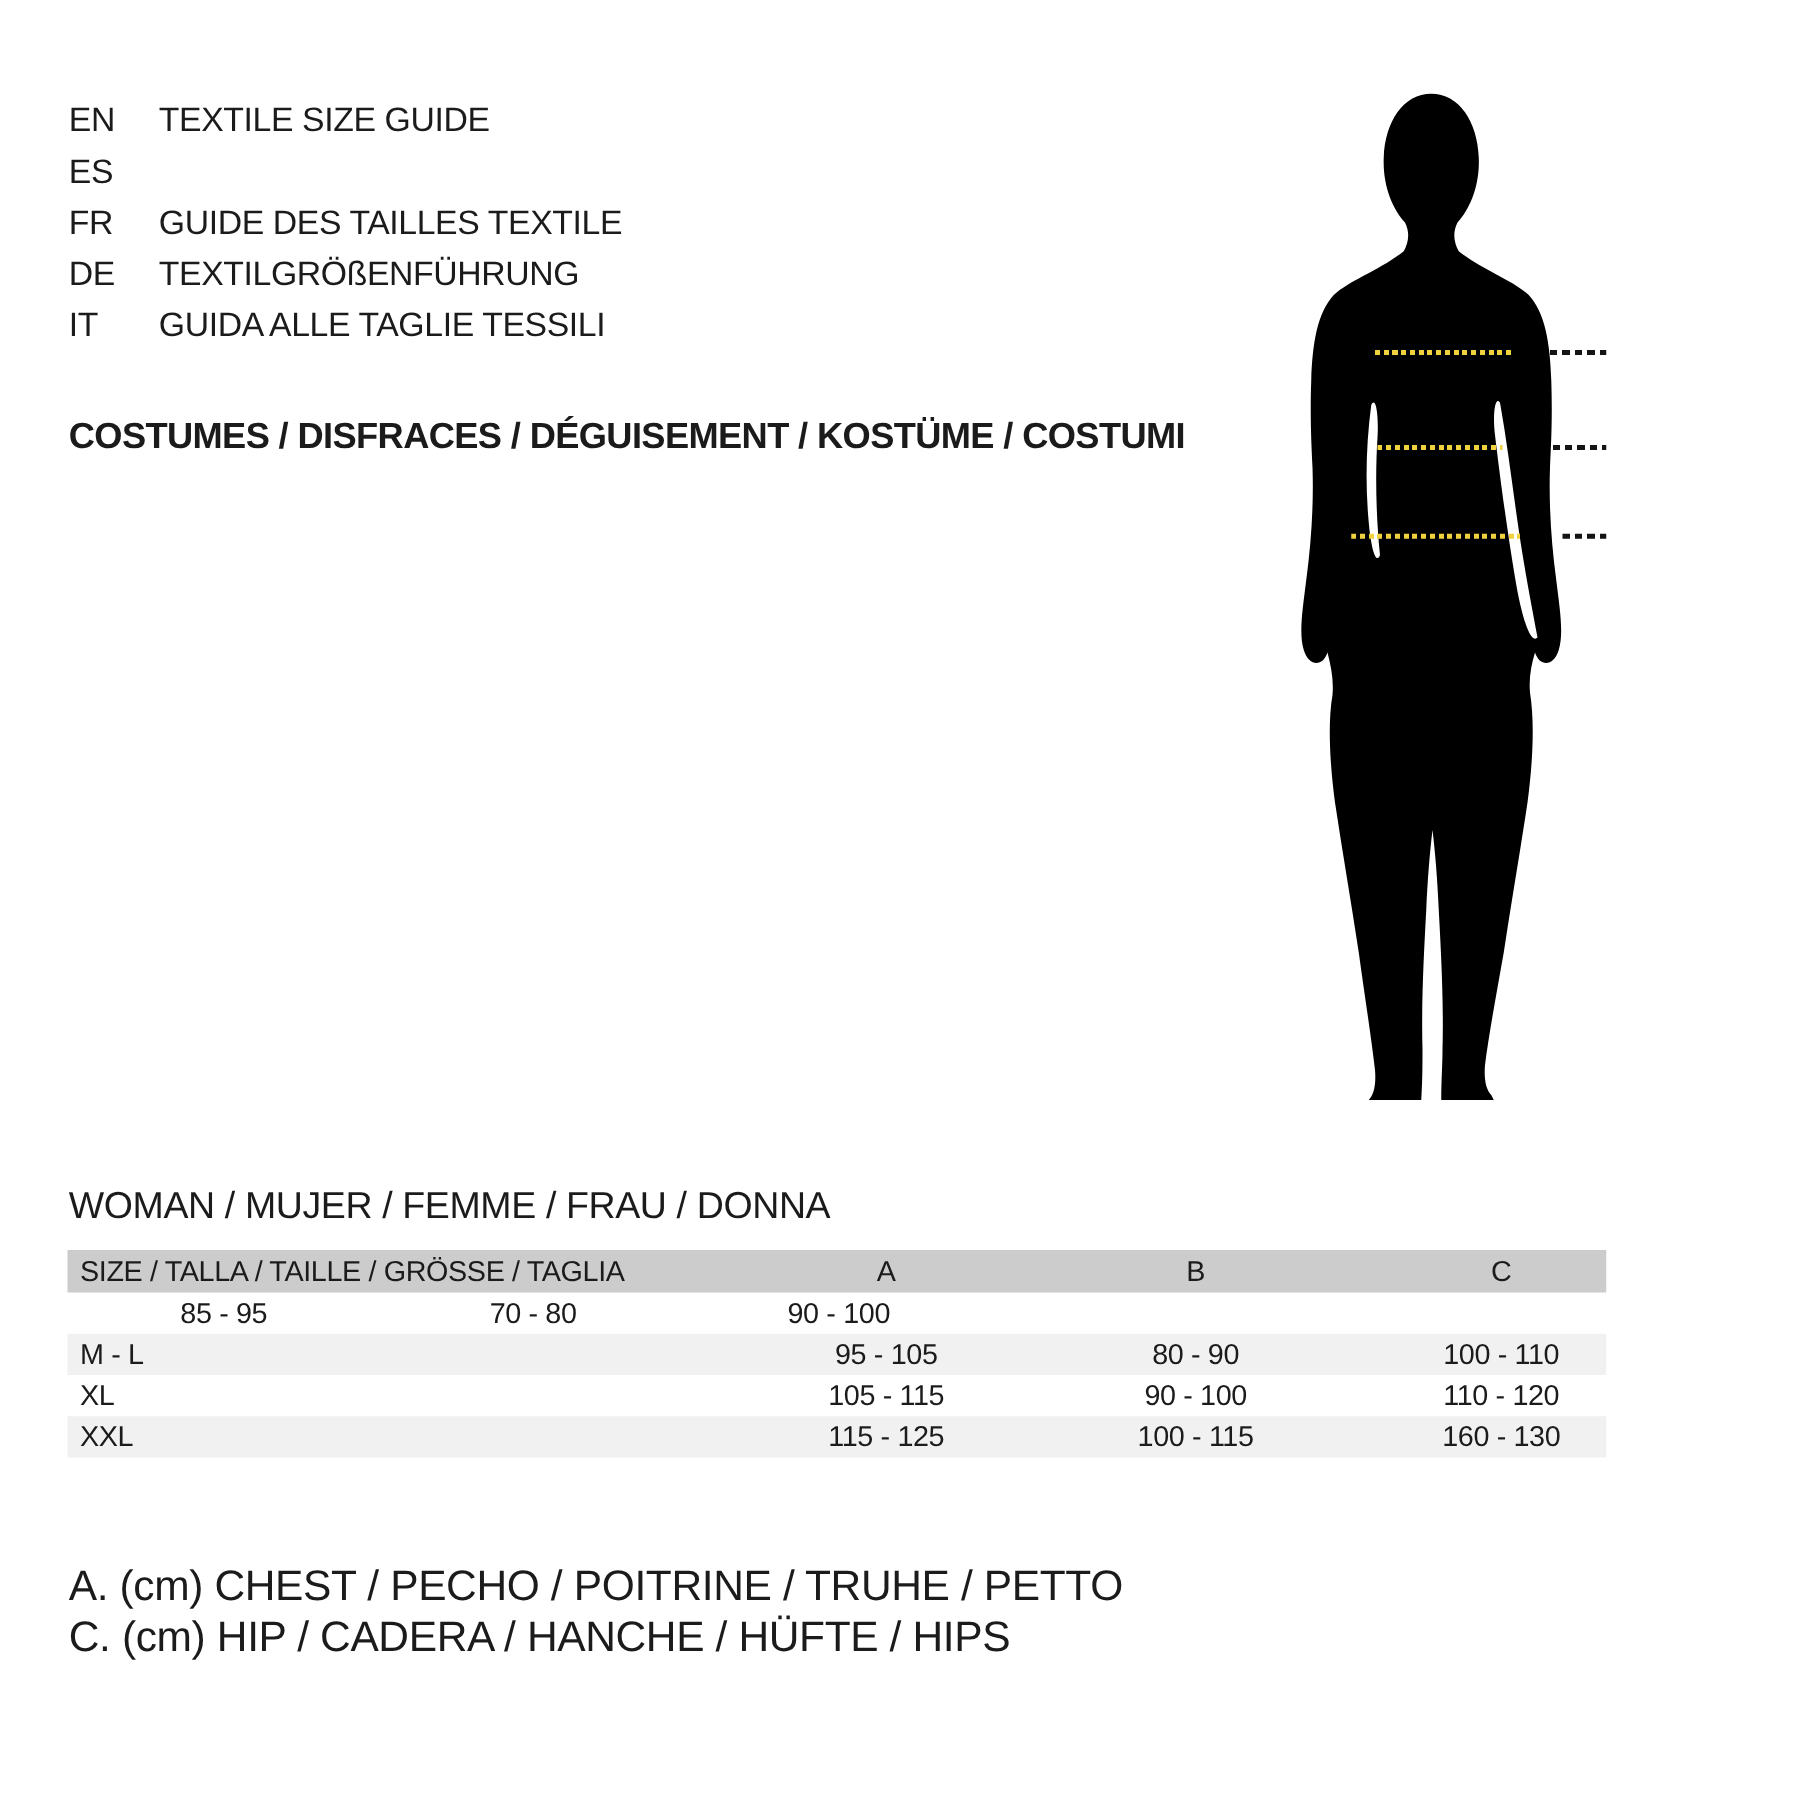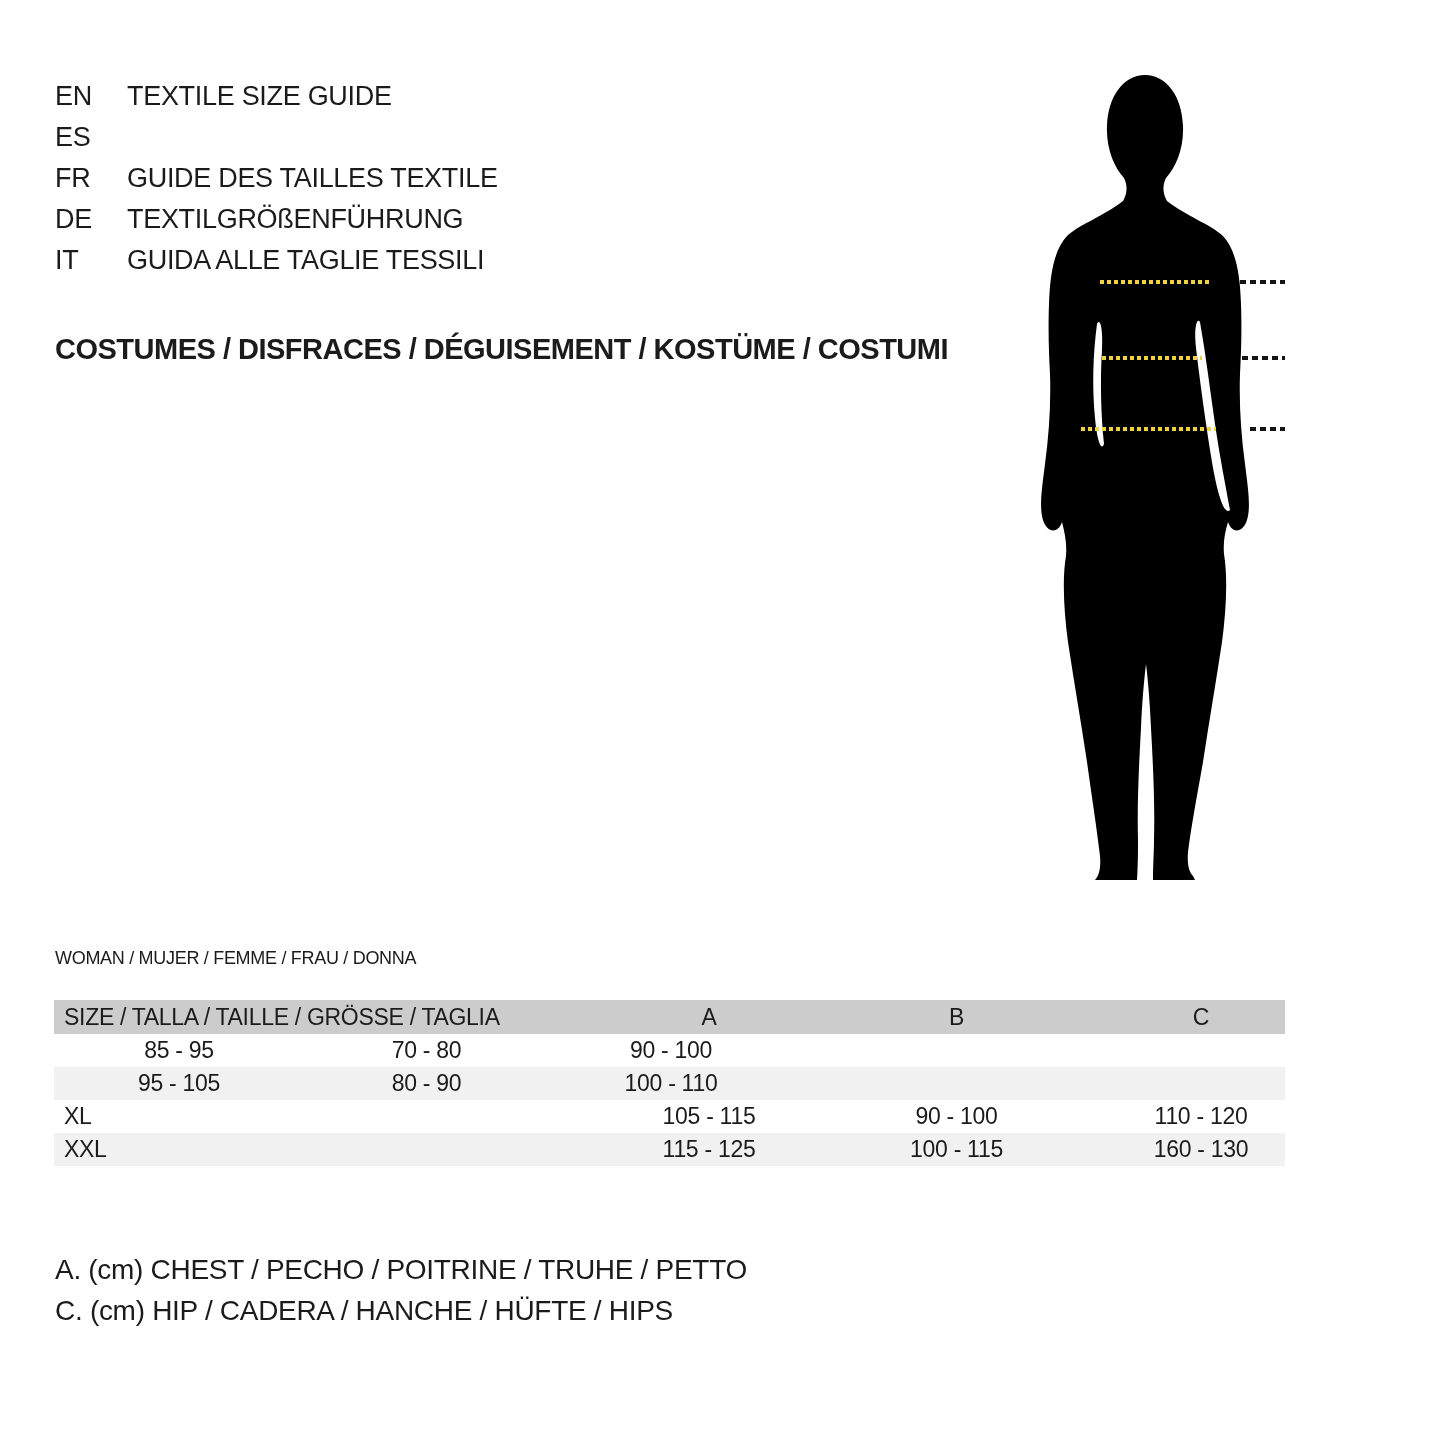--- a/index.html
+++ b/index.html
@@ -35,35 +35,35 @@
   .bb{left:1242px;top:356px;width:55px;}
   .yc{left:1081px;top:427px;width:135px;}
   .bc{left:1250px;top:427px;width:47px;}
   .marker-label{
     position:absolute;font-size:31px;font-weight:700;line-height:1;letter-spacing:0;
   }
   .la{left:1306px;top:264px;}
   .lb{left:1306px;top:340px;}
   .lc{left:1306px;top:411px;}
   
-  .section-title{position:absolute;left:55px;top:948px;font-size:18px;font-weight:500;white-space:nowrap;}
+  .section-title{position:absolute;left:55px;top:948px;font-size:30px;font-weight:500;white-space:nowrap;}
   
   .size-table{position:absolute;left:54px;top:1000px;width:1330px;font-size:23px;}
   .trow{display:flex;height:33px;line-height:33px;}
   .trow.head{height:34px;line-height:34px;background:var(--table_header_bg,#cccccc);}
   .trow.alt{background:var(--table_alt_row_bg,#f1f1f1);}
   .cell{white-space:nowrap;overflow:hidden;}
   .c-size{flex:0 0 520px;padding-left:10px;text-align:left;}
   .c-a{flex:0 0 250px;text-align:center;}
   .c-b{flex:0 0 245px;text-align:center;}
   .c-c{flex:0 0 244px;text-align:center;}
   .c-fill{flex:1 1 auto;}
   
   .legend{position:absolute;left:55px;top:1249px;}
-  .legend-line{font-size:28px;line-height:41px;font-weight:500;white-space:nowrap;}
+  .legend-line{font-size:34px;line-height:41px;font-weight:500;white-space:nowrap;}
 </style>
 </head>
 <body>
 
 <div class="page">
 
   <div class="lang-block">
     <div class="lang-row">
       <span class="lang-code">EN</span>
       <span class="lang-label">TEXTILE SIZE GUIDE</span>
@@ -161,20 +161,21 @@
       <div class="cell c-c">C</div>
       <div class="cell c-fill"></div>
     </div>
     <div class="trow">
       <div class="cell c-a">85 - 95</div>
       <div class="cell c-b">70 - 80</div>
       <div class="cell c-c">90 - 100</div>
       <div class="cell c-fill"></div>
     </div>
     <div class="trow alt">
+      <div class="cell c-size">M - L</div>
       <div class="cell c-a">95 - 105</div>
       <div class="cell c-b">80 - 90</div>
       <div class="cell c-c">100 - 110</div>
       <div class="cell c-fill"></div>
     </div>
     <div class="trow">
       <div class="cell c-size">XL</div>
       <div class="cell c-a">105 - 115</div>
       <div class="cell c-b">90 - 100</div>
       <div class="cell c-c">110 - 120</div>

